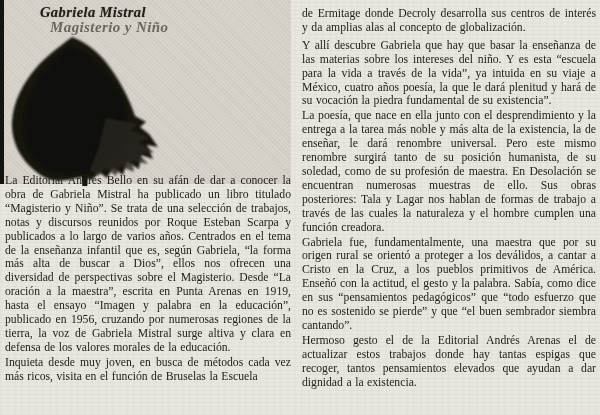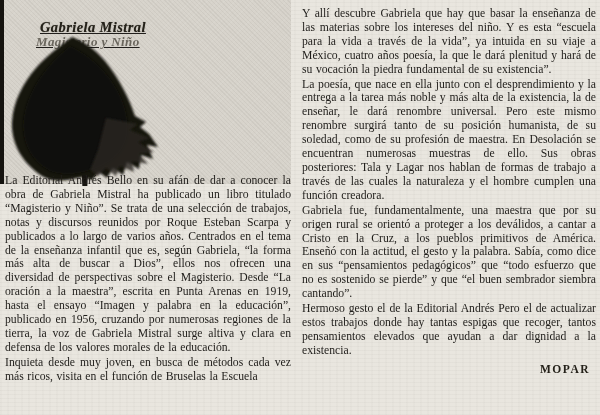--- a/index.html
+++ b/index.html
@@ -19,30 +19,30 @@
   
   .photo-block{
     position:absolute;left:0;top:0;width:291px;height:184px;
     background:#d7d3cb;
     background-image:
       repeating-linear-gradient(45deg, rgba(40,38,32,0.05) 0 1px, transparent 1px 3px),
       repeating-linear-gradient(135deg, rgba(255,255,255,0.06) 0 1px, transparent 1px 4px);
     border-left:4px solid #15130f;
     box-sizing:border-box;
   }
-  .masthead{padding-top:19px;text-decoration:underline;}
+  .masthead{padding-top:4px;}
   .m-title{
     margin:0 0 0 36px;
     font-size:14.5px;font-weight:bold;font-style:italic;
     letter-spacing:0.4px;color:#242119;
     text-shadow:0 0 1px rgba(40,36,28,0.5);
   }
   .m-subtitle{
-    margin:-2px 0 0 32px;
-    font-size:13px;font-weight:bold;font-style:italic;
+    margin:-2px 0 0 46px;
+    font-size:15px;font-weight:bold;font-style:italic;
     letter-spacing:0.4px;color:#6a665d;
   }
   .leaf-wrap{position:absolute;left:6px;top:30px;width:150px;height:156px;}
   
   .col{
     position:absolute;
     font-size:11.7px;line-height:13.9px;
     text-align:justify;
     color:#1f1d1a;
     word-spacing:0.6px;
@@ -103,20 +103,20 @@
       </svg>
     </div>
   </div>
 
   <div class="col col-left">
     <p>La Editorial Andrés Bello en su afán de dar a conocer la obra de Gabriela Mistral ha publicado un libro titulado “Magisterio y Niño”. Se trata de una selección de trabajos, notas y discursos reunidos por Roque Esteban Scarpa y publicados a lo largo de varios años. Centrados en el tema de la enseñanza infantil que es, según Gabriela, “la forma más alta de buscar a Dios”, ellos nos ofrecen una diversidad de perspectivas sobre el Magisterio. Desde “La oración a la maestra”, escrita en Punta Arenas en 1919, hasta el ensayo “Imagen y palabra en la educación”, publicado en 1956, cruzando por numerosas regiones de la tierra, la voz de Gabriela Mistral surge altiva y clara en defensa de los valores morales de la educación.</p>
     <p>Inquieta desde muy joven, en busca de métodos cada vez más ricos, visita en el función de Bruselas la Escuela</p>
   </div>
 
   <div class="col col-right">
+    <p class="gap">de Ermitage donde Decroly desarrolla sus centros de interés y da amplias alas al concepto de globalización.</p>
     <p>Y allí descubre Gabriela que hay que basar la enseñanza de las materias sobre los intereses del niño. Y es esta “escuela para la vida a través de la vida”, ya intuida en su viaje a México, cuatro años poesía, la que le dará plenitud y hará de su vocación la piedra fundamental de su existencia”.</p>
     <p>La poesía, que nace en ella junto con el desprendimiento y la entrega a la tarea más noble y más alta de la existencia, la de enseñar, le dará renombre universal. Pero este mismo renombre surgirá tanto de su posición humanista, de su soledad, como de su profesión de maestra. En Desolación se encuentran numerosas muestras de ello. Sus obras posteriores: Tala y Lagar nos hablan de formas de trabajo a través de las cuales la naturaleza y el hombre cumplen una función creadora.</p>
     <p>Gabriela fue, fundamentalmente, una maestra que por su origen rural se orientó a proteger a los deválidos, a cantar a Cristo en la Cruz, a los pueblos primitivos de América. Enseñó con la actitud, el gesto y la palabra. Sabía, como dice en sus “pensamientos pedagógicos” que “todo esfuerzo que no es sostenido se pierde” y que “el buen sembrador siembra cantando”.</p>
-    <p>Hermoso gesto el de la Editorial Andrés Pero el de actualizar estos trabajos donde hay tantas espigas que recoger, tantos pensamientos elevados que ayudan a dar dignidad a la existencia.</p>
-    <div class="byline">MOPAR</div>
+    <p>Hermoso gesto el de la Editorial Andrés Arenas el de actualizar estos trabajos donde hay tantas espigas que recoger, tantos pensamientos elevados que ayudan a dar dignidad a la existencia.</p>
   </div>
 
 </div>
 
 </body></html>

